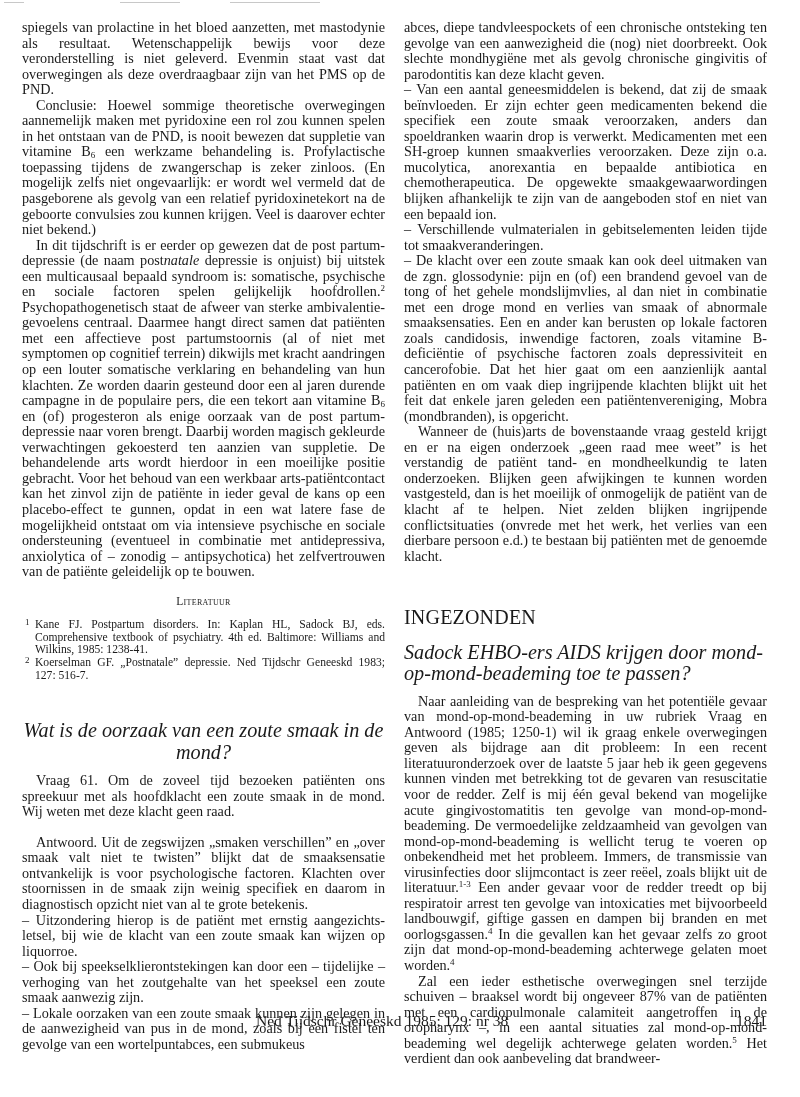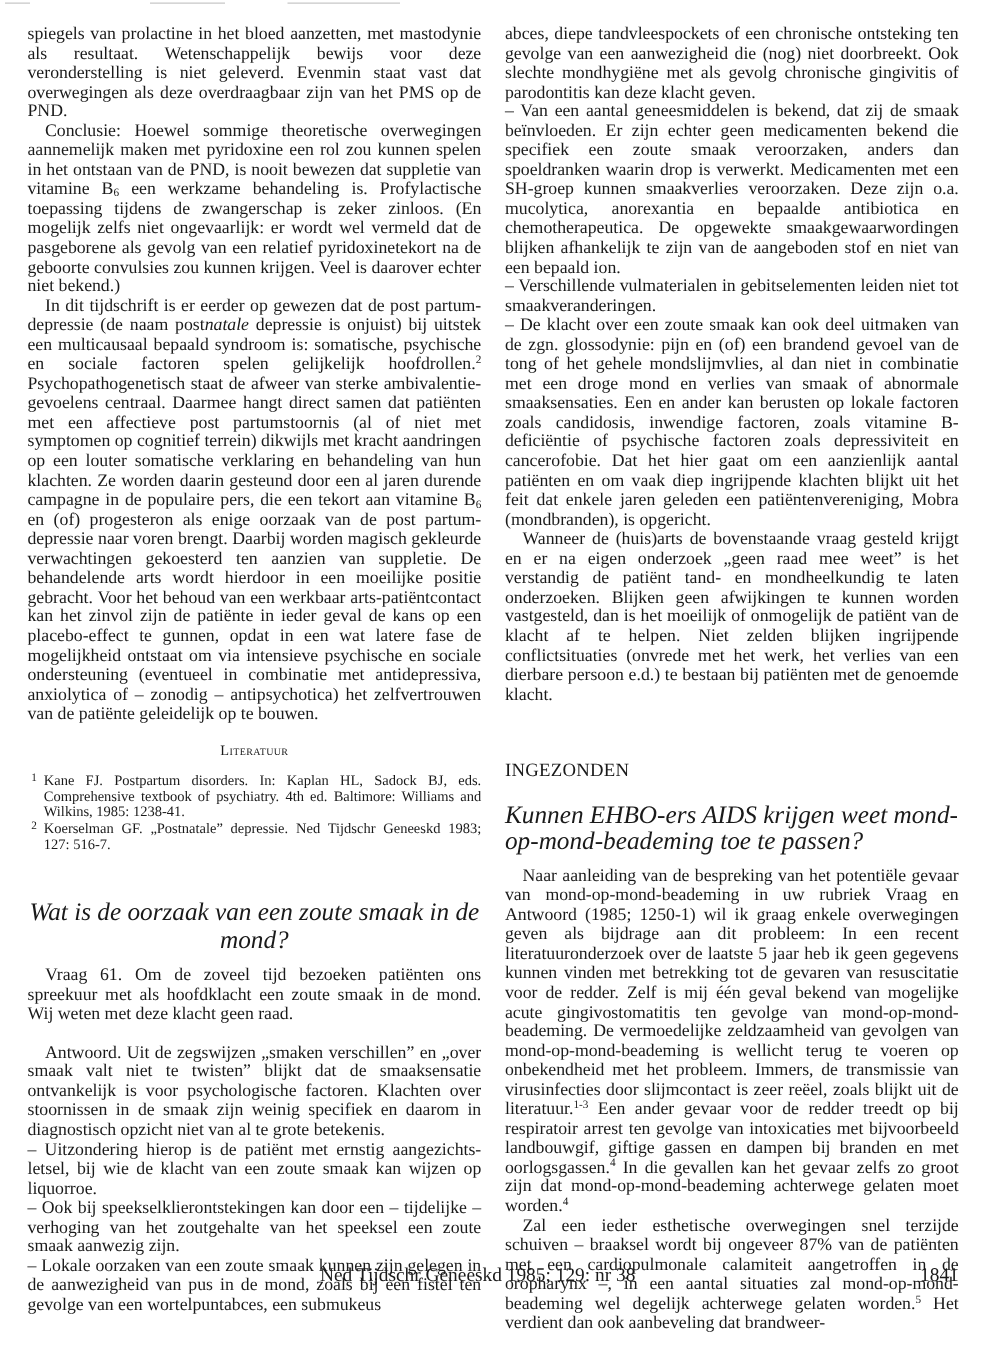--- a/index.html
+++ b/index.html
@@ -14,21 +14,21 @@
   .dash { text-indent: 0; }
   sub, sup { font-size: 9px; line-height: 0; }
   sub { vertical-align: -2px; }
   sup { vertical-align: 5px; }
   .lit-head { font-variant: small-caps; font-size: 11.5px; margin-top: 14px; letter-spacing: 0.3px; text-align: center; }
   .refs { margin-top: 10px; font-size: 11.6px; line-height: 12.6px; }
   .ref { position: relative; padding-left: 13px; text-align: justify; }
   .ref .num { position: absolute; left: 3px; top: -3px; font-size: 9px; }
   .q-title { font-style: italic; font-size: 20.2px; line-height: 21.5px; text-align: center; margin-top: 38px; margin-bottom: 10px; }
   .gap { height: 15px; }
-  .section-label { font-size: 15px; margin-top: 46px; letter-spacing: 0.2px; text-align: left; }
+  .section-label { font-size: 20px; margin-top: 46px; letter-spacing: 0.2px; text-align: left; }
   .art-title { font-style: italic; font-size: 20.2px; line-height: 21.5px; text-align: left; margin-top: 16px; margin-bottom: 9px; }
   .footer { position: absolute; top: 1012px; left: 0; width: 676px; height: 24px; font-size: 15.5px; }
   .footer-journal { position: absolute; left: 256px; top: 0; }
   .footer-page { position: absolute; left: 736px; top: 0; }
   .specks { position: absolute; top: 0; left: 0; width: 800px; height: 6px; }
   .speck { position: absolute; top: 2px; height: 1px; background: #c8c8c8; }
 </style>
 </head>
 <body>
 
@@ -54,26 +54,26 @@
   <div class="gap"></div>
   <p class="indent">Antwoord. Uit de zegswijzen „smaken verschillen” en „over smaak valt niet te twisten” blijkt dat de smaaksensatie ontvankelijk is voor psychologische factoren. Klachten over stoornissen in de smaak zijn weinig specifiek en daarom in diagnostisch opzicht niet van al te grote betekenis.</p>
   <p class="dash">– Uitzondering hierop is de patiënt met ernstig aangezichts­letsel, bij wie de klacht van een zoute smaak kan wijzen op liquorroe.</p>
   <p class="dash">– Ook bij speekselklierontstekingen kan door een – tijde­lijke – verhoging van het zoutgehalte van het speeksel een zoute smaak aanwezig zijn.</p>
   <p class="dash">– Lokale oorzaken van een zoute smaak kunnen zijn gelegen in de aanwezigheid van pus in de mond, zoals bij een fistel ten gevolge van een wortelpuntabces, een submukeus</p>
 </div>
 
 <div class="col col-right">
   <p>abces, diepe tandvleespockets of een chronische ontsteking ten gevolge van een aanwezigheid die (nog) niet doorbreekt. Ook slechte mondhygiëne met als gevolg chronische gingi­vitis of parodontitis kan deze klacht geven.</p>
   <p class="dash">– Van een aantal geneesmiddelen is bekend, dat zij de smaak beïnvloeden. Er zijn echter geen medicamenten bekend die specifiek een zoute smaak veroorzaken, anders dan spoeldranken waarin drop is verwerkt. Medicamenten met een SH-groep kunnen smaakverlies veroorzaken. Deze zijn o.a. mucolytica, anorexantia en bepaalde antibiotica en chemotherapeutica. De opgewekte smaakgewaarwordin­gen blijken afhankelijk te zijn van de aangeboden stof en niet van een bepaald ion.</p>
-  <p class="dash">– Verschillende vulmaterialen in gebitselementen leiden niet tot smaakveranderingen.</p>
+  <p class="dash">– Verschillende vulmaterialen in gebitselementen leiden tijde tot smaakveranderingen.</p>
   <p class="dash">– De klacht over een zoute smaak kan ook deel uitmaken van de zgn. glossodynie: pijn en (of) een brandend gevoel van de tong of het gehele mondslijmvlies, al dan niet in combinatie met een droge mond en verlies van smaak of abnormale smaaksensaties. Een en ander kan berusten op lokale factoren zoals candidosis, inwendige factoren, zoals vitamine B-deficiëntie of psychische factoren zoals depres­siviteit en cancerofobie. Dat het hier gaat om een aanzien­lijk aantal patiënten en om vaak diep ingrijpende klachten blijkt uit het feit dat enkele jaren geleden een patiënten­vereniging, Mobra (mondbranden), is opgericht.</p>
   <p class="indent">Wanneer de (huis)arts de bovenstaande vraag gesteld krijgt en er na eigen onderzoek „geen raad mee weet” is het verstandig de patiënt tand- en mondheelkundig te laten onderzoeken. Blijken geen afwijkingen te kunnen worden vastgesteld, dan is het moeilijk of onmogelijk de patiënt van de klacht af te helpen. Niet zelden blijken ingrijpende conflictsituaties (onvrede met het werk, het verlies van een dierbare persoon e.d.) te bestaan bij patiënten met de genoemde klacht.</p>
 
   <div class="section-label">INGEZONDEN</div>
-  <h2 class="art-title" style="font-weight:normal;">Kunnen EHBO-ers AIDS krijgen weet mond-op-mond-beademing toe te passen?</h2>
+  <h2 class="art-title" style="font-weight:normal;">Sadock EHBO-ers AIDS krijgen door mond-op-mond-beademing toe te passen?</h2>
   <p class="indent"><span>Naar aanleiding van de bespreking van het potentiële gevaar van mond-op-mond-beademing in uw rubriek Vraag en Antwoord (1985; 1250-1) wil ik graag enkele overwegin­gen geven als bijdrage aan dit probleem: In een recent literatuuronderzoek over de laatste 5 jaar heb ik geen gegevens kunnen vinden met betrekking tot de gevaren van resuscitatie voor de redder. Zelf is mij één geval bekend van mogelijke acute gingivostomatitis ten gevolge van mond-op-mond-beademing. De vermoedelijke zeldzaamheid van gevolgen van mond-op-mond-beademing is wellicht terug te voeren op onbekendheid met het probleem. Immers, de transmissie van virusinfecties door slijmcontact is zeer reëel, zoals blijkt uit de literatuur.</span><sup>1-3</sup><span> Een ander gevaar voor de redder treedt op bij respiratoir arrest ten gevolge van intoxicaties met bijvoorbeeld landbouwgif, giftige gassen en dampen bij branden en met oorlogsgassen.</span><sup>4</sup><span> In die gevallen kan het gevaar zelfs zo groot zijn dat mond-op-mond-beademing achterwege gelaten moet worden.</span><sup>4</sup></p>
   <p class="indent"><span>Zal een ieder esthetische overwegingen snel terzijde schuiven – braaksel wordt bij ongeveer 87% van de patiënten met een cardiopulmonale calamiteit aangetroffen in de oropharynx –, in een aantal situaties zal mond-op-mond-beademing wel degelijk achterwege gelaten worden.</span><sup>5</sup><span> Het verdient dan ook aanbeveling dat brandweer-</span></p>
 </div>
 
 <div class="footer">
   <span class="footer-journal">Ned Tijdschr Geneeskd 1985; 129: nr 38</span>
   <span class="footer-page">1841</span>
 </div>
 
 </body></html>

